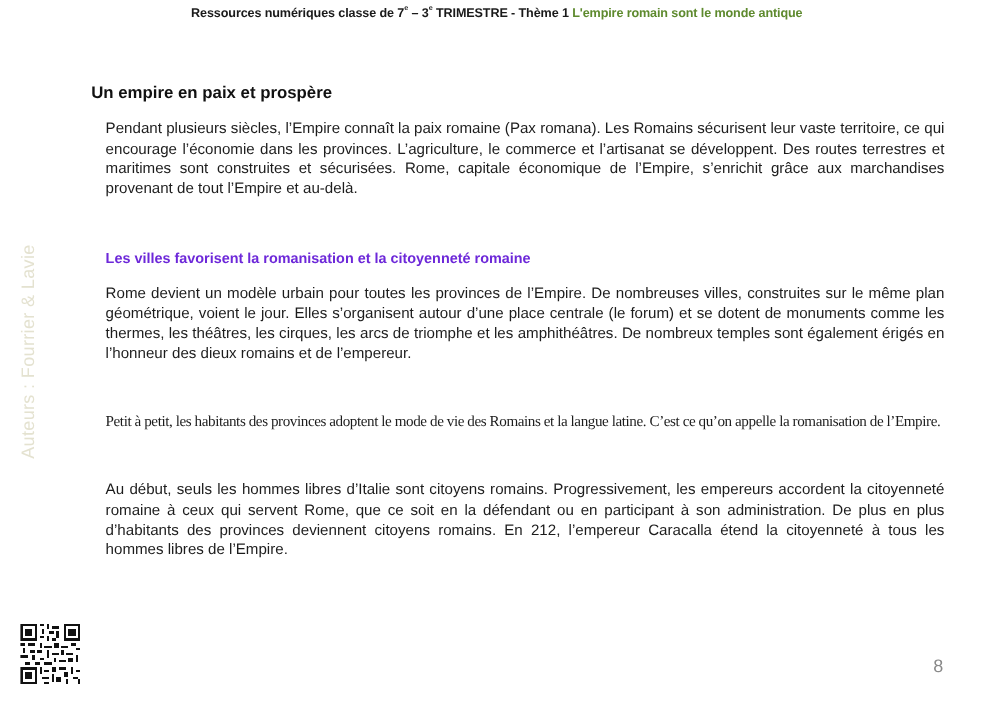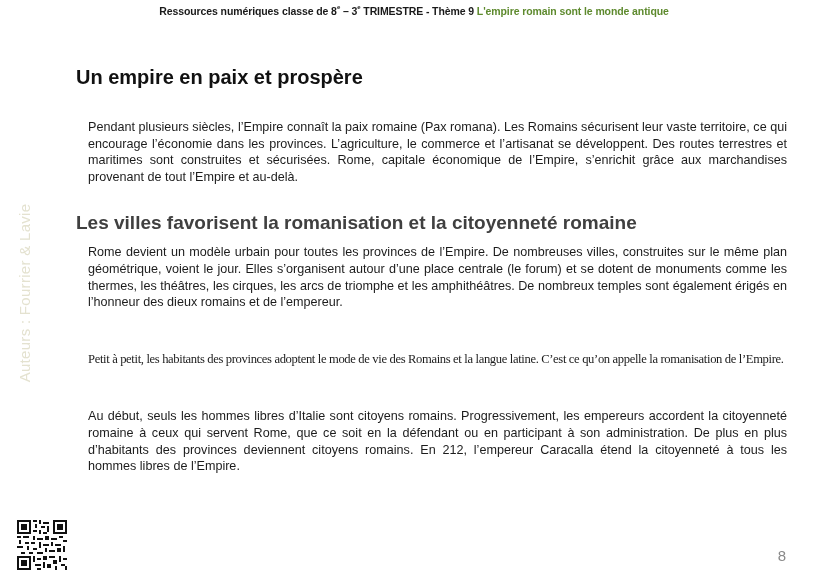--- a/index.html
+++ b/index.html
@@ -52,39 +52,39 @@
       width: 723px;
     }
     .title {
       font-size: 14.5px;
       font-weight: bold;
       line-height: 19px;
       margin: 0;
       color: #111;
     }
     .subtitle {
-      font-size: 20px;
+      font-size: 14px;
       font-weight: bold;
       line-height: 19px;
-      margin: 0 0 32px 0;
+      margin: 0 0 12px 0;
       color: #111;
     }
     .para {
       font-size: 12.6px;
       line-height: 16.6px;
       text-align: justify;
       margin: 12px;
       color: #1c1c1c;
     }
     .section-heading {
-      font-size: 19px;
+      font-size: 12px;
       font-weight: bold;
       line-height: 18px;
-      margin: 0;
-      color: #404040;
+      margin: 12px;
+      color: #6d28d9;
     }
     .gap-lg { height: 17px; }
     .gap-md { height: 16px; }
     .condensed {
       letter-spacing: -0.35px;
       text-align: left;
       font-family: Liberation Serif, serif;
     }
     .qr {
       position: absolute;
@@ -98,21 +98,21 @@
       right: 42px;
       top: 547px;
       font-size: 15px;
       color: #8a8a8a;
     }
   </style>
 </head>
 <body>
 
 <div class="header">
-  <span>Ressources numériques classe de 8</span><sup>e</sup><span> – 3</span><sup>e</sup><span> TRIMESTRE - Thème 9 </span><span class="green">L'empire romain sont le monde antique</span>
+  <span>Ressources numériques classe de 7</span><sup>e</sup><span> – 3</span><sup>e</sup><span> TRIMESTRE - Thème 1 </span><span class="green">L'empire romain sont le monde antique</span>
 </div>
 
 <div class="watermark">Auteurs : Fourrier &amp; Lavie</div>
 
 <div class="content">
   <h2 class="subtitle">Un empire en paix et prospère</h2>
   <p class="para">Pendant plusieurs siècles, l’Empire connaît la paix romaine (Pax romana). Les Romains sécurisent leur vaste territoire, ce qui encourage l’économie dans les provinces. L’agriculture, le commerce et l’artisanat se développent. Des routes terrestres et maritimes sont construites et sécurisées. Rome, capitale économique de l’Empire, s’enrichit grâce aux marchandises provenant de tout l’Empire et au-delà.</p>
 
   <div class="gap-lg"></div>
 

